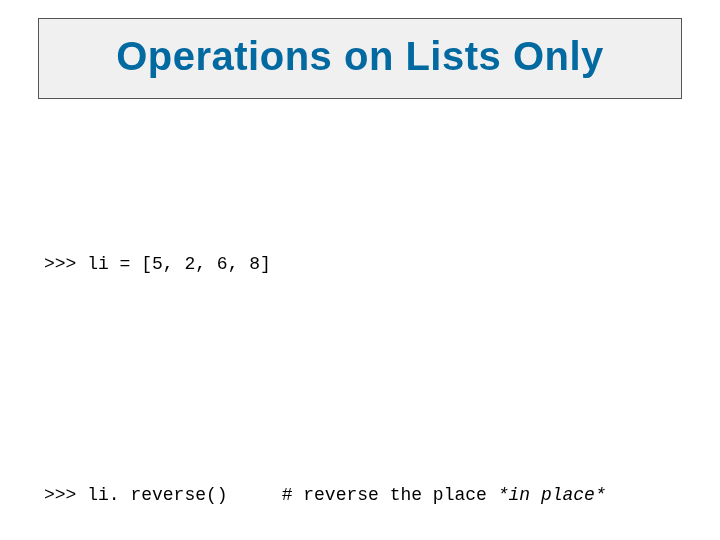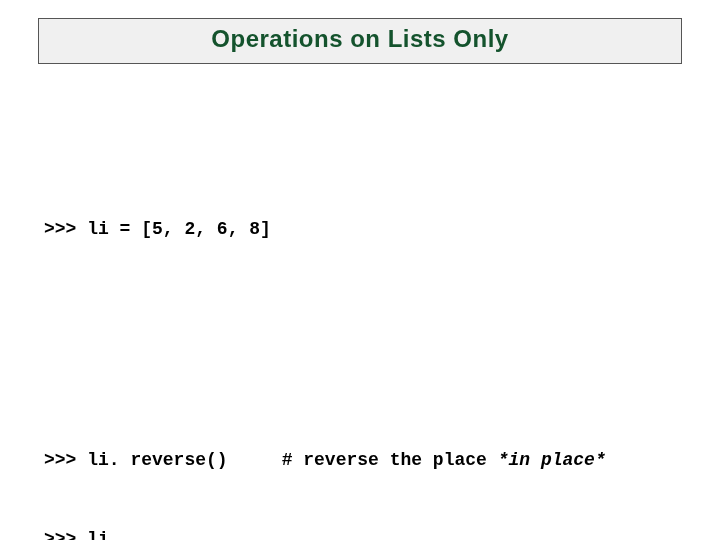--- a/index.html
+++ b/index.html
@@ -18,36 +18,36 @@
     box-sizing: border-box;
   }
   .title-bar {
     margin: 18px 38px 0 38px;
     border: 1px solid #555;
     background: #f0f0f0;
     padding: 6px 0 10px 0;
     text-align: center;
   }
   .title-bar h1 {
-    margin: 0;
+    margin: 9px;
     font-family: Arial, Helvetica, sans-serif;
     font-weight: bold;
-    font-size: 24px;
-    color: #14532d;
+    font-size: 40px;
+    color: #0369a1;
     letter-spacing: 0.5px;
   }
   .code-block {
     margin: 22px 44px 0 44px;
     font-family: 'Courier New', Courier, monospace;
     font-size: 18px;
     line-height: 1.45;
     color: #000;
     white-space: pre;
   }
-  .code-line { display: block; font-weight: bold; }
+  .code-line { display: block; }
   .comment { }
   .italic { font-style: italic; margin-top: 48px; }
   .group { margin-bottom: 22px; }
   .group:last-child { margin-bottom: 0; }
 </style>
 </head>
 <body>
 
 <div class="slide">
 

